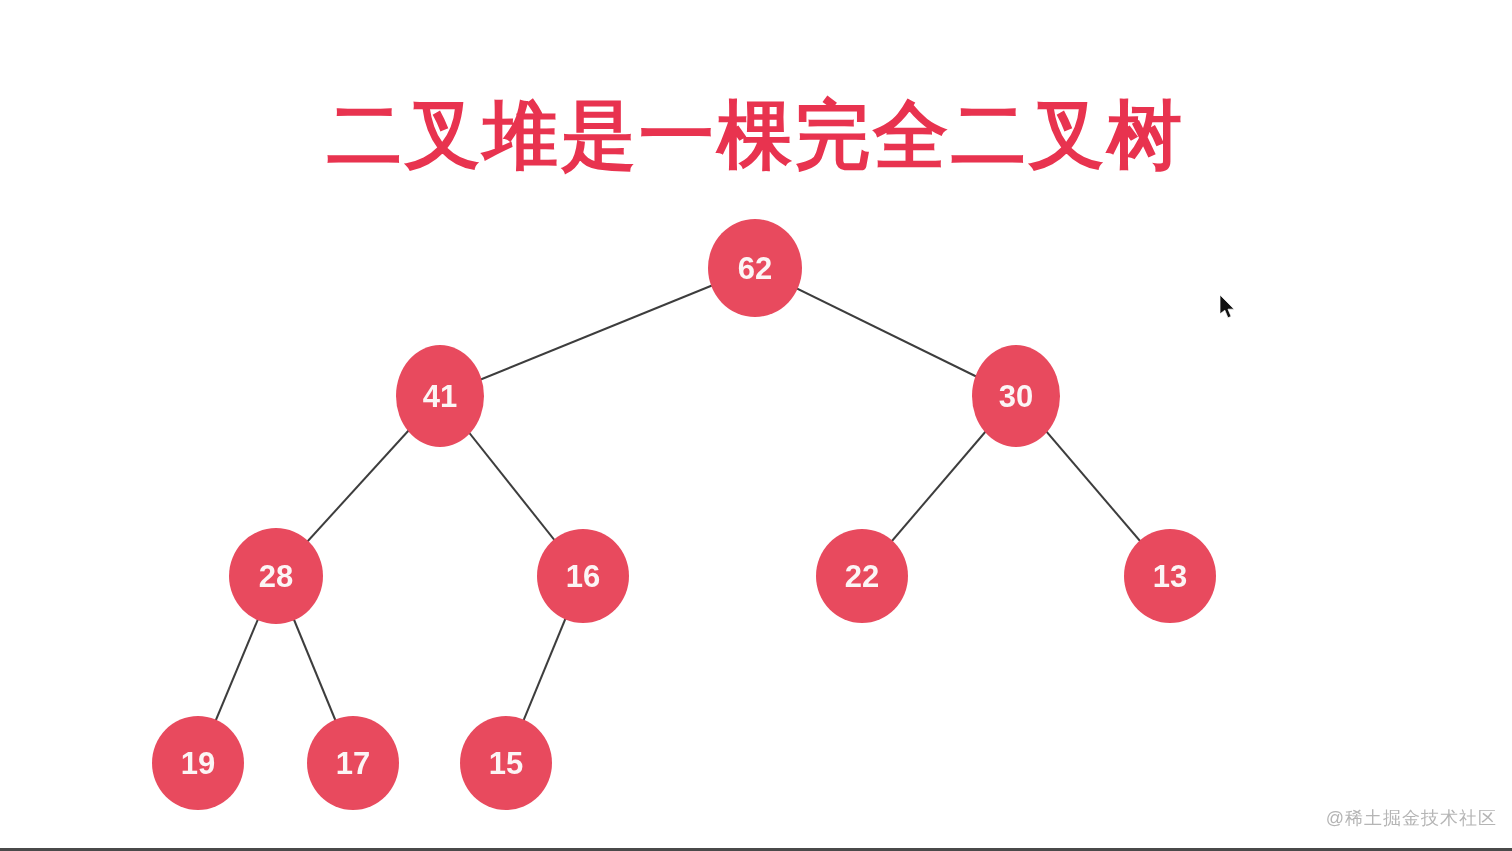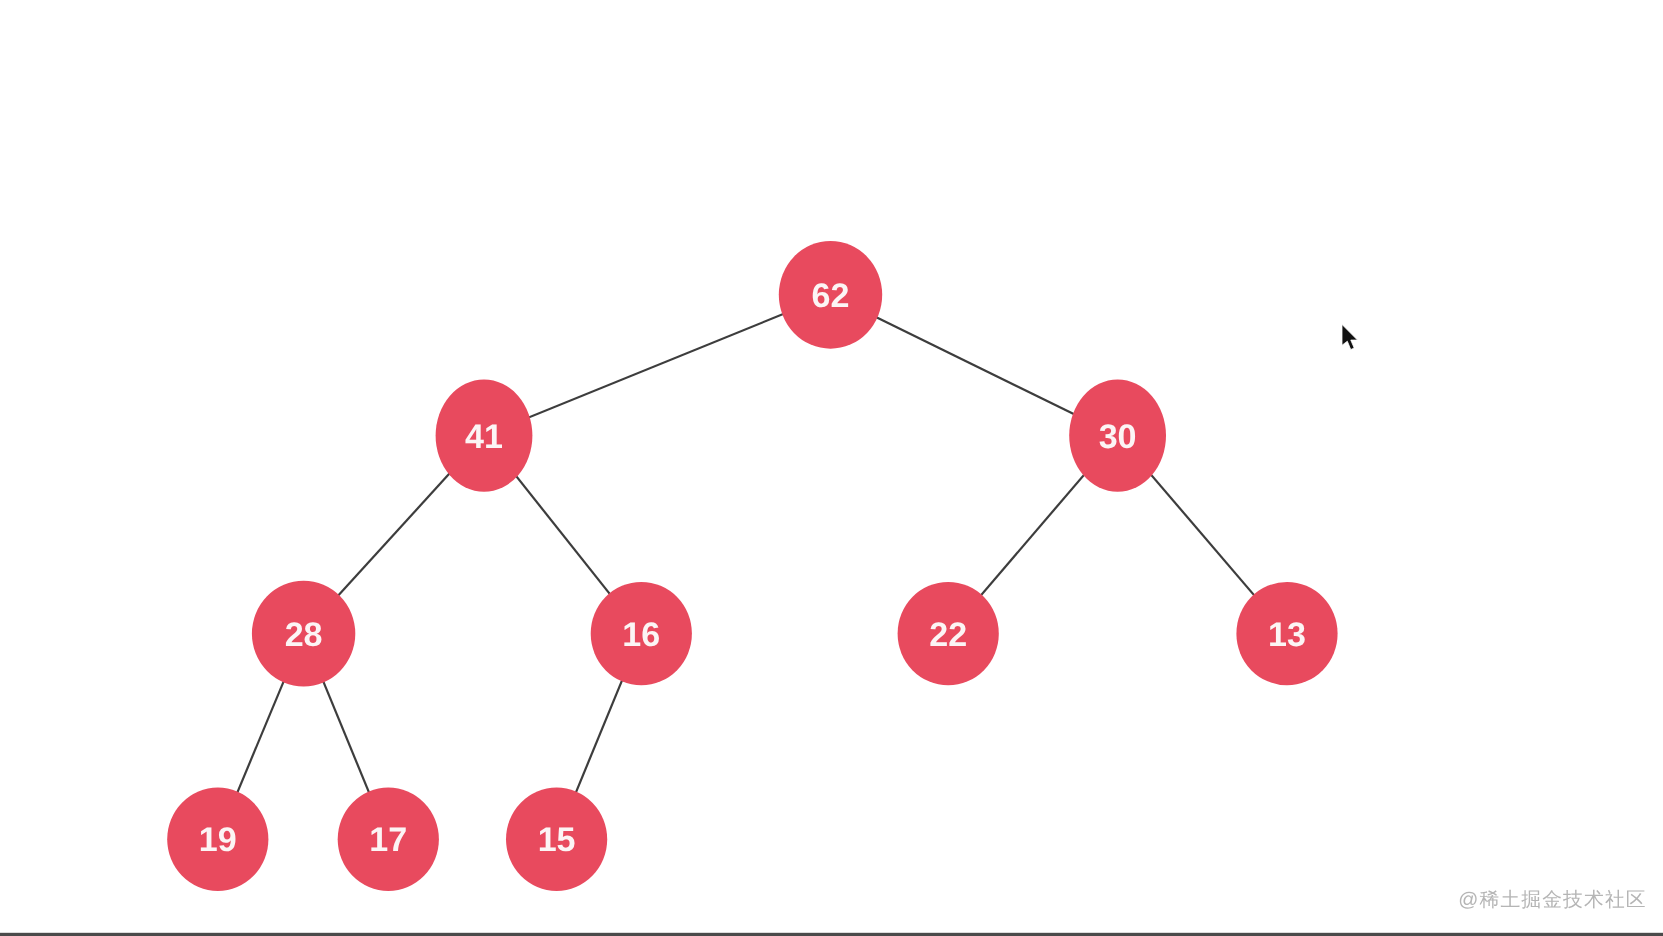--- a/index.html
+++ b/index.html
@@ -74,20 +74,21 @@
     width: 100%;
     height: 3px;
     background: var(--bottom-edge, #4a4a4a);
   }
 </style>
 </head>
 <body>
 
 <div class="slide">
 
+  <h1 class="title">二叉堆是一棵完全二叉树</h1>
 
   <svg id="tree-svg" viewBox="0 0 1512 851" xmlns="http://www.w3.org/2000/svg">
       <line x1="755" y1="268" x2="440" y2="396" stroke="#3d3d3d" stroke-width="2"></line>
       <line x1="755" y1="268" x2="1016" y2="396" stroke="#3d3d3d" stroke-width="2"></line>
       <line x1="440" y1="396" x2="276" y2="576" stroke="#3d3d3d" stroke-width="2"></line>
       <line x1="440" y1="396" x2="583" y2="576" stroke="#3d3d3d" stroke-width="2"></line>
       <line x1="1016" y1="396" x2="862" y2="576" stroke="#3d3d3d" stroke-width="2"></line>
       <line x1="1016" y1="396" x2="1170" y2="576" stroke="#3d3d3d" stroke-width="2"></line>
       <line x1="276" y1="576" x2="198" y2="763" stroke="#3d3d3d" stroke-width="2"></line>
       <line x1="276" y1="576" x2="353" y2="763" stroke="#3d3d3d" stroke-width="2"></line>

